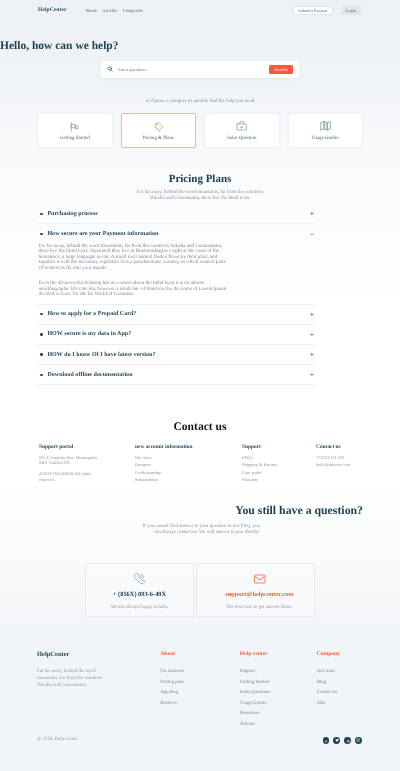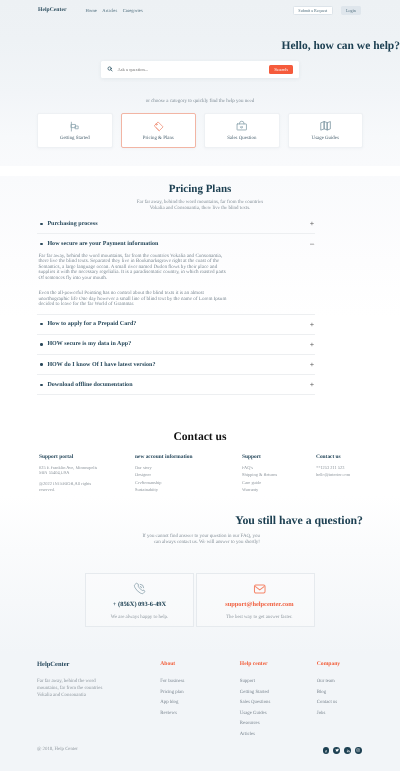--- a/index.html
+++ b/index.html
@@ -62,21 +62,21 @@
     color: #51707f;
     background: #dfe6ec;
     border: 0.5px solid #dfe6ec;
     border-radius: 1.5px;
     height: 8.2px;
     padding: 0 4.4px;
     line-height: 7.2px;
   }
 
   .hero-title {
-    text-align: right;
+    text-align: left;
     font-size: 11.5px;
     font-weight: 700;
     color: #1d4052;
     margin-top: 18.5px;
     letter-spacing: 0px;
     line-height: 13px;
   }
 
   .searchwrap {
     margin: 8.5px auto 0;
@@ -143,21 +143,21 @@
   .card.active { border: 0.8px solid #f2b5a4; }
   .card-icon { height: 12px; display: flex; align-items: center; justify-content: center; }
   .card-label {
     font-size: 4.9px;
     color: #4d6472;
     margin-top: 4px;
     line-height: 5px;
   }
 
   
-  .pricing { padding: 7px 37px 8px; background: linear-gradient(180deg, #f9fafc 0%, #fdfdfe 38%, #ffffff 62%, #ffffff 100%); margin-top: 10px; }
+  .pricing { padding: 7px 37px 8px; background: linear-gradient(180deg, #f9fafc 0%, #fdfdfe 38%, #ffffff 62%, #ffffff 100%); }
   .sec-title {
     text-align: center;
     font-size: 11px;
     font-weight: 700;
     color: #1d4052;
     line-height: 12px;
   }
   .sec-sub {
     text-align: center;
     font-size: 4.95px;

